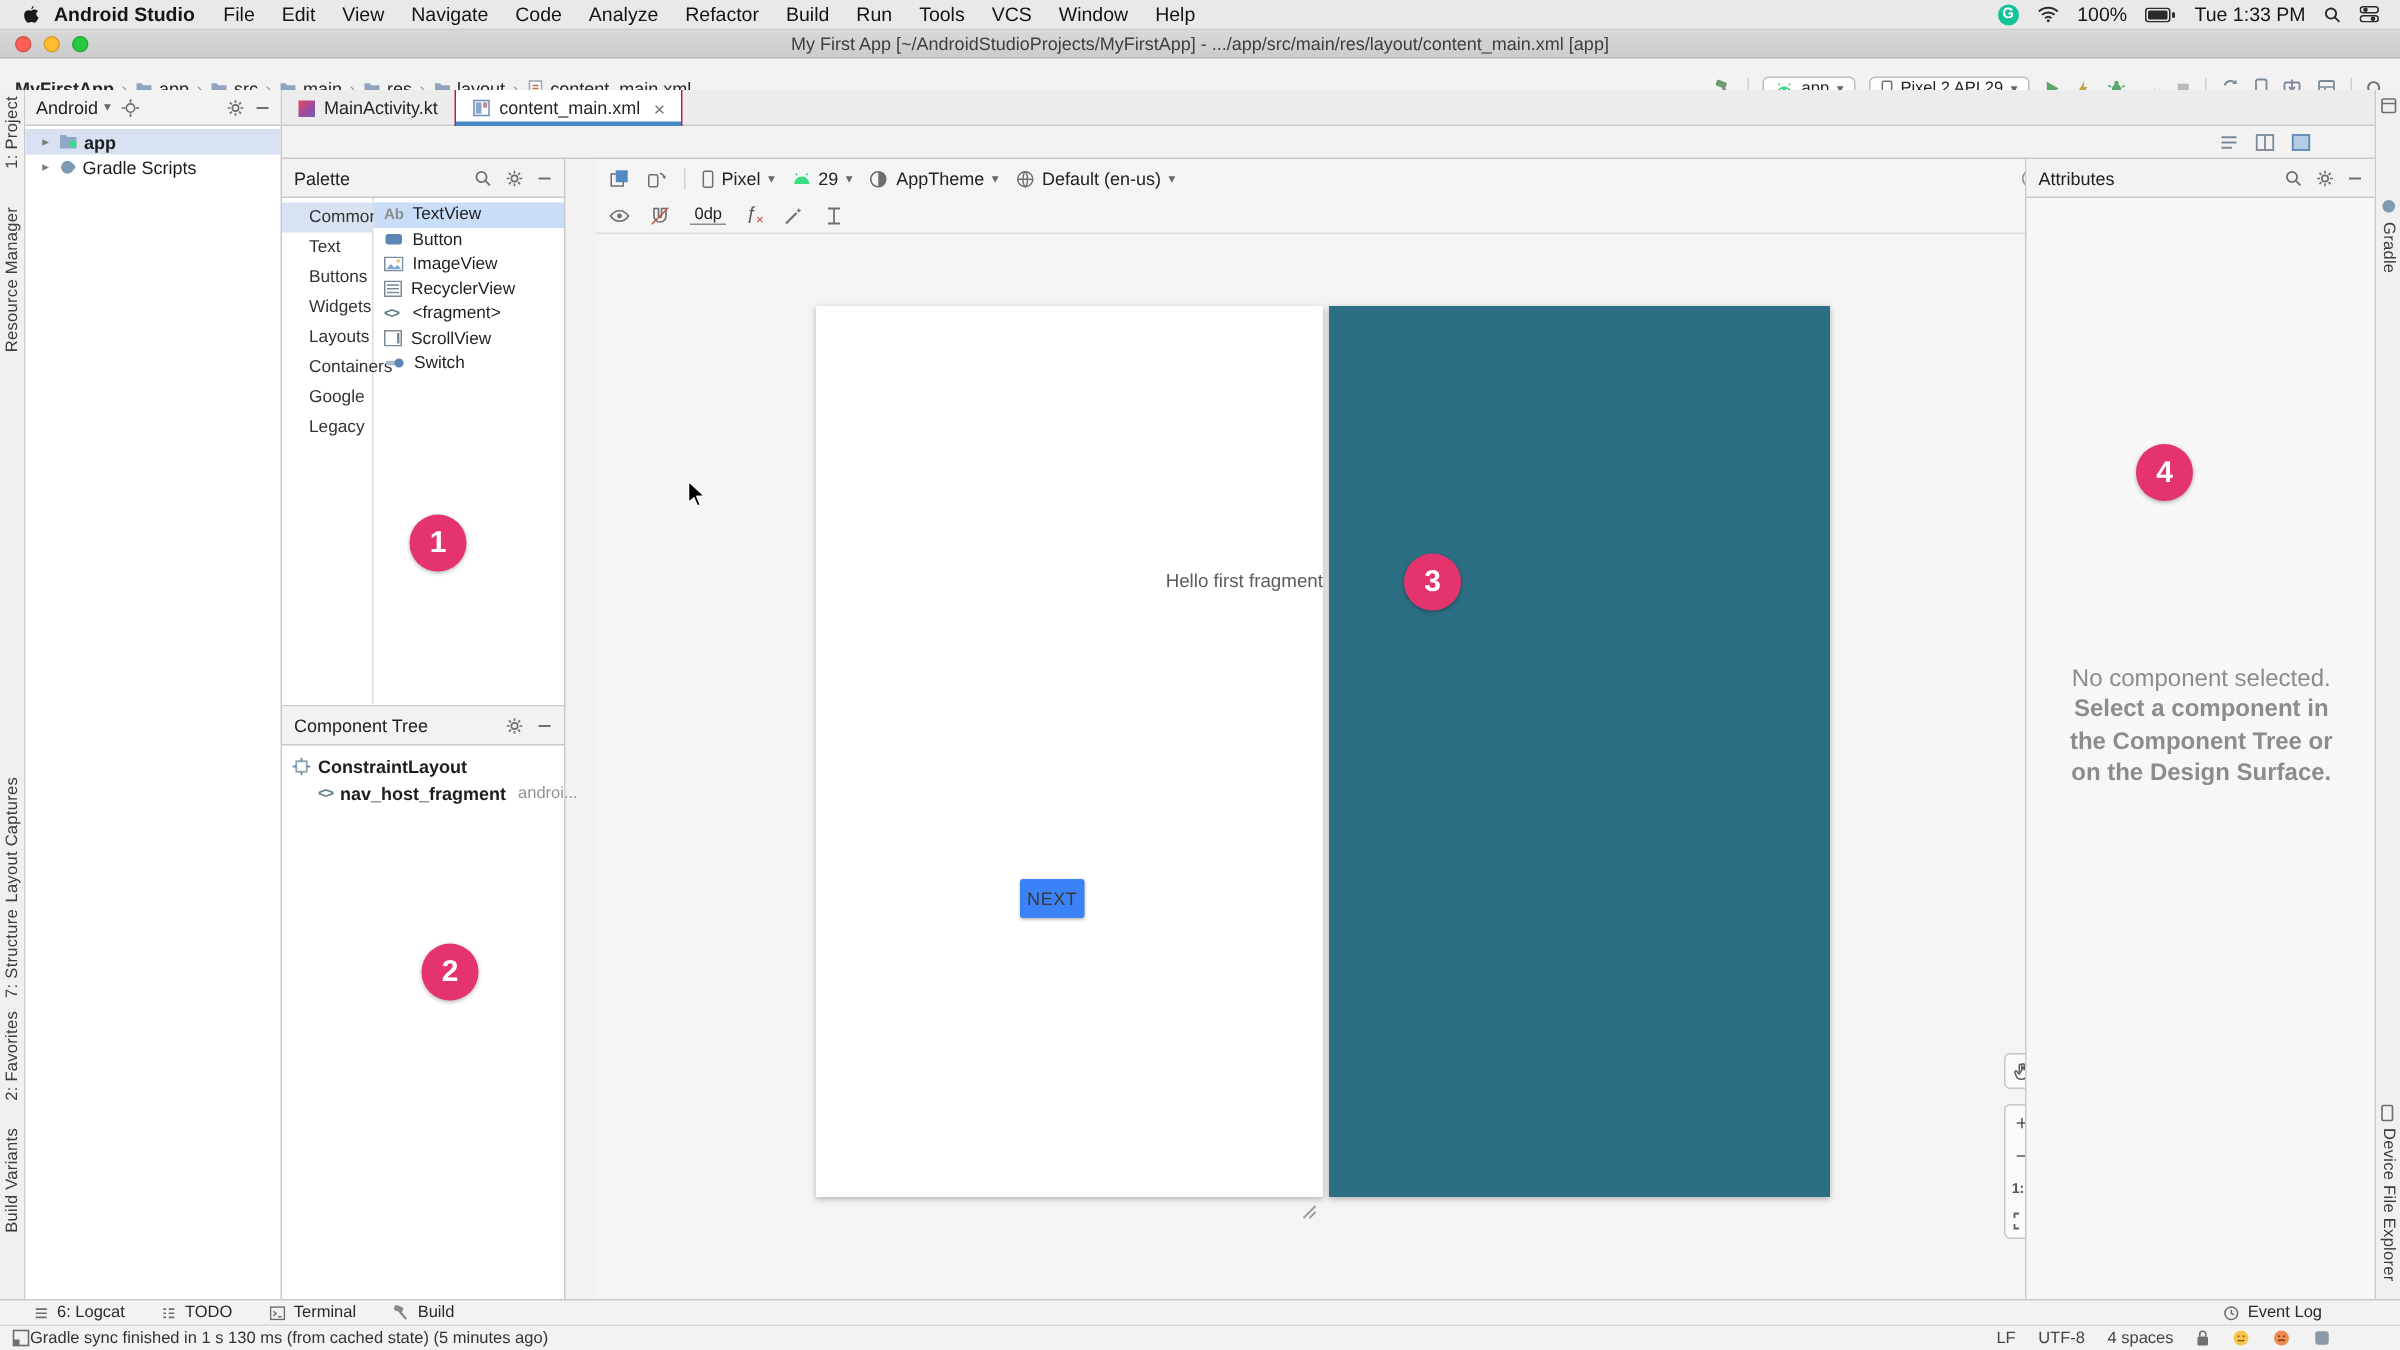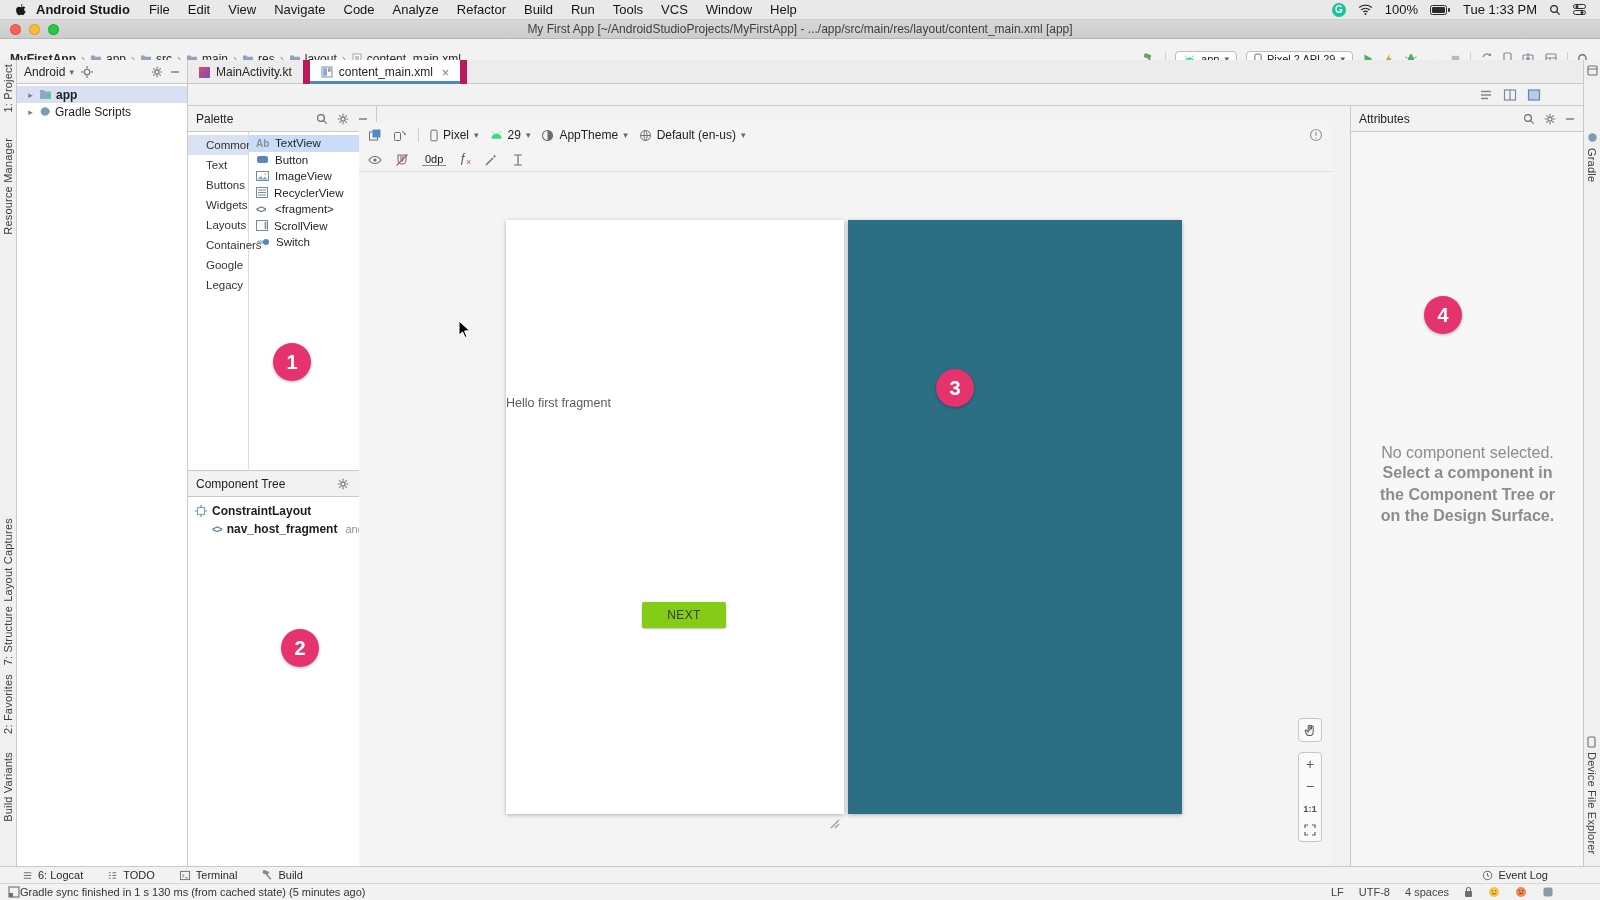--- a/index.html
+++ b/index.html
@@ -38,21 +38,21 @@
   #project-panel{position:absolute;left:17px;top:60px;width:171px;height:806px;background:#fff;border-right:1px solid #c9c9c9;}
   #project-panel .hdr{height:24px;background:#f2f2f2;border-bottom:1px solid #c9c9c9;display:flex;align-items:center;gap:7px;padding:0 7px;}
   #project-panel .hdr .ttl{display:flex;align-items:center;gap:4px;}
   #project-panel .hdr .hsp{flex:1;}
   .pp-row{display:flex;align-items:center;gap:4px;height:17px;padding-left:9px;font-size:12px;}
   .pp-row.sel{background:#d7e1f2;}
   .chev{color:#7c7c7c;font-size:9px;width:9px;text-align:center;}
   .pp-bold{font-weight:bold;}
   
   #tab-bar{position:absolute;left:188px;top:60px;width:1395px;height:24px;background:#ececec;border-bottom:1px solid #c9c9c9;display:flex;}
-  .tab{display:flex;align-items:center;gap:6px;height:24px;padding:0 11px;border-right:7px solid #be185d;font-size:12px;color:#262626;}
+  .tab{display:flex;align-items:center;gap:6px;height:24px;padding:0 11px;border-right:1px solid #be185d;font-size:12px;color:#262626;}
   .tab.active{background:#fff;box-shadow:inset 0 -3px 0 #4A88C7;}
   .tab .close{color:#777;font-size:13px;margin-left:3px;line-height:1;}
   .kotlin-ic{width:11px;height:11px;background:linear-gradient(135deg,#e44857 0%,#9d4b9d 55%,#6d5faa 100%);}
   #editor-topstrip{position:absolute;left:188px;top:84px;width:1395px;height:22px;background:#f2f2f2;border-bottom:1px solid #c9c9c9;display:flex;align-items:center;justify-content:flex-end;gap:10px;padding-right:42px;}
   
   .panel-header{height:26px;display:flex;align-items:center;padding:0 8px;background:#f2f2f2;border-bottom:1px solid #c9c9c9;color:#222;font-size:12px;}
   .ph-title{margin-right:auto;}
   .ph-icons{display:flex;gap:9px;align-items:center;}
   
   #palette{position:absolute;left:188px;top:106px;width:189px;height:364px;background:#fff;border-right:1px solid #c9c9c9;}
@@ -65,32 +65,32 @@
   .pal-item.sel{background:#c9dcf8;}
   .pi-ab{color:#8d8d8d;font-size:10px;font-weight:bold;width:13px;}
   .pi-tag{color:#607D8B;font-size:10px;font-weight:bold;width:13px;letter-spacing:-1px;}
   
   #component-tree{position:absolute;left:188px;top:470px;width:189px;height:396px;background:#fff;border-right:1px solid #c9c9c9;border-top:1px solid #c9c9c9;}
   .ct-row{display:flex;align-items:center;gap:5px;height:18px;padding-left:7px;font-size:12px;}
   .ct-row.child{padding-left:24px;}
   .ct-bold{font-weight:bold;}
   .ct-suffix{color:#919191;font-size:11px;margin-left:3px;}
   
-  #design-pane{position:absolute;left:359px;top:106px;width:973px;height:760px;background:#f4f4f4;margin-top:16px;}
+  #design-pane{position:absolute;left:397px;top:106px;width:973px;height:760px;background:#f4f4f4;}
   #design-tb1{height:26px;display:flex;align-items:center;gap:11px;padding:0 9px;}
   #design-tb2{height:24px;display:flex;align-items:center;gap:13px;padding:0 9px;border-bottom:1px solid #dedede;}
   .dd{display:flex;align-items:center;gap:5px;color:#222;font-size:12px;}
   .tb1-right{margin-left:auto;}
   .margin-btn{font-size:11px;color:#222;border-bottom:1px solid #8a8a8a;padding:0 3px;}
   .fx-icon{font-size:12px;color:#555;font-style:italic;}
   .fx-x{color:#C75450;font-size:9px;font-style:normal;vertical-align:sub;}
   .device-white{position:absolute;left:147px;top:98px;width:338px;height:594px;background:#fff;box-shadow:0 1px 4px rgba(0,0,0,.28);}
   .device-blue{position:absolute;left:489px;top:98px;width:334px;height:594px;box-shadow:0 1px 4px rgba(0,0,0,.28);}
-  .hello{position:absolute;left:0;top:176px;width:100%;text-align:left;color:#5c5c5c;font-size:12.5px;}
-  .next-btn{position:absolute;left:136px;top:382px;width:84px;height:26px;background:#84cc16;border-radius:2px;box-shadow:0 1px 2px rgba(0,0,0,.25);display:flex;align-items:center;justify-content:center;font-size:12px;color:#3a3a3a;letter-spacing:.4px;}
+  .hello{position:absolute;left:0;top:176px;width:100%;text-align:right;color:#5c5c5c;font-size:12.5px;}
+  .next-btn{position:absolute;left:136px;top:382px;width:43px;height:26px;background:#3b82f6;border-radius:2px;box-shadow:0 1px 2px rgba(0,0,0,.25);display:flex;align-items:center;justify-content:center;font-size:12px;color:#3a3a3a;letter-spacing:.4px;}
   .pan-btn{position:absolute;left:939px;top:596px;width:24px;height:24px;background:#fafafa;border:1px solid #c6c6c6;border-radius:4px;display:flex;align-items:center;justify-content:center;}
   .zoom-box{position:absolute;left:939px;top:630px;width:24px;background:#fafafa;border:1px solid #c6c6c6;border-radius:4px;display:flex;flex-direction:column;align-items:center;}
   .zoom-item{height:22px;display:flex;align-items:center;justify-content:center;color:#555;font-size:14px;width:100%;}
   .zoom-ratio{font-size:9.5px;font-weight:bold;color:#555;}
   .resize-handle{position:absolute;left:468px;top:694px;}
   
   #attributes{position:absolute;left:1350px;top:106px;width:233px;height:760px;background:#f7f7f7;border-left:1px solid #c9c9c9;}
   .attr-empty{position:absolute;left:18px;top:338px;width:197px;text-align:center;color:#8c8c8c;font-size:16px;}
   .attr-empty .hint{line-height:1.35;font-weight:bold;}
   

